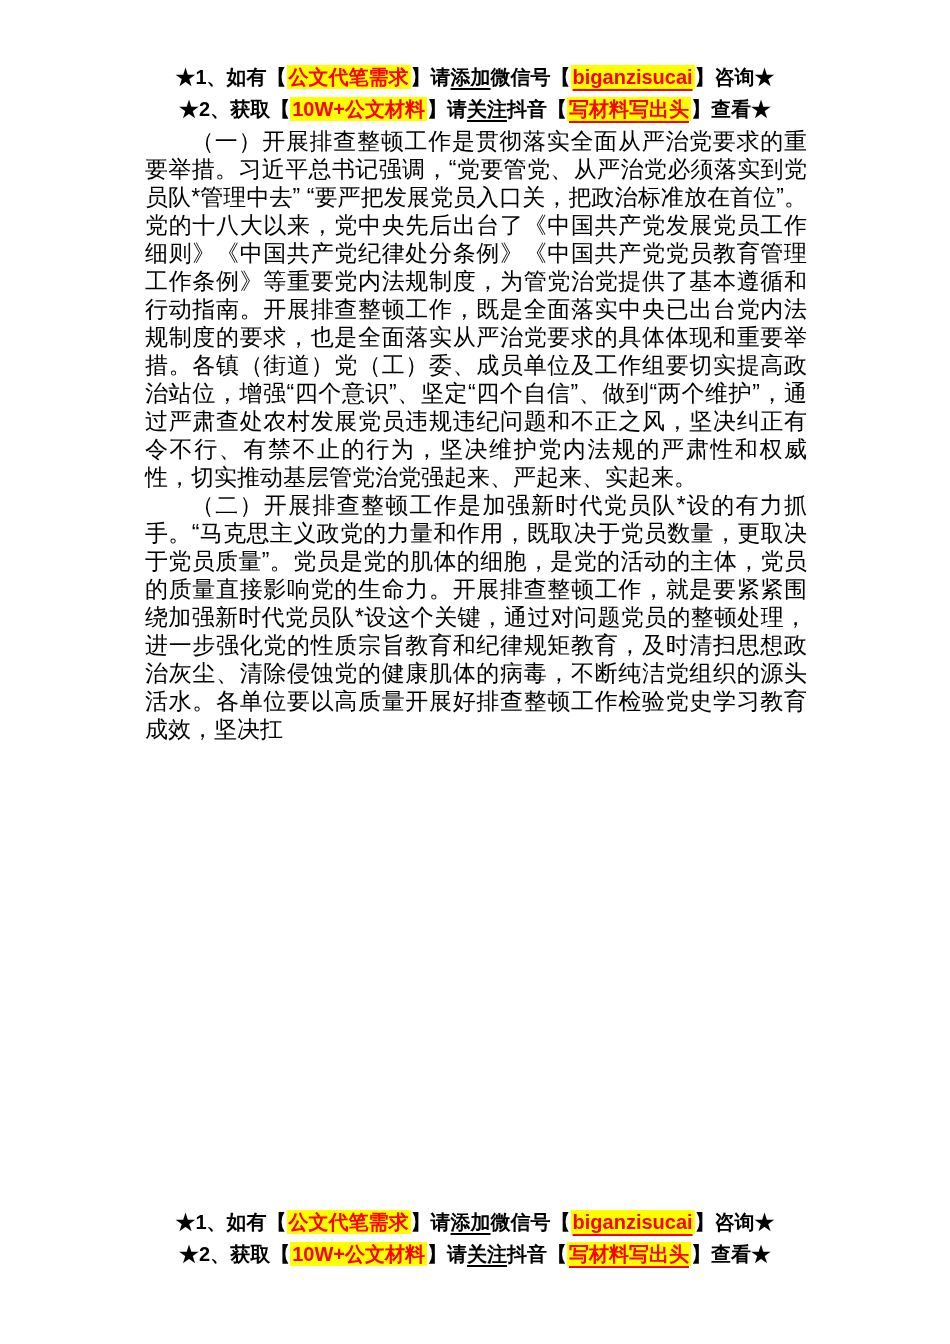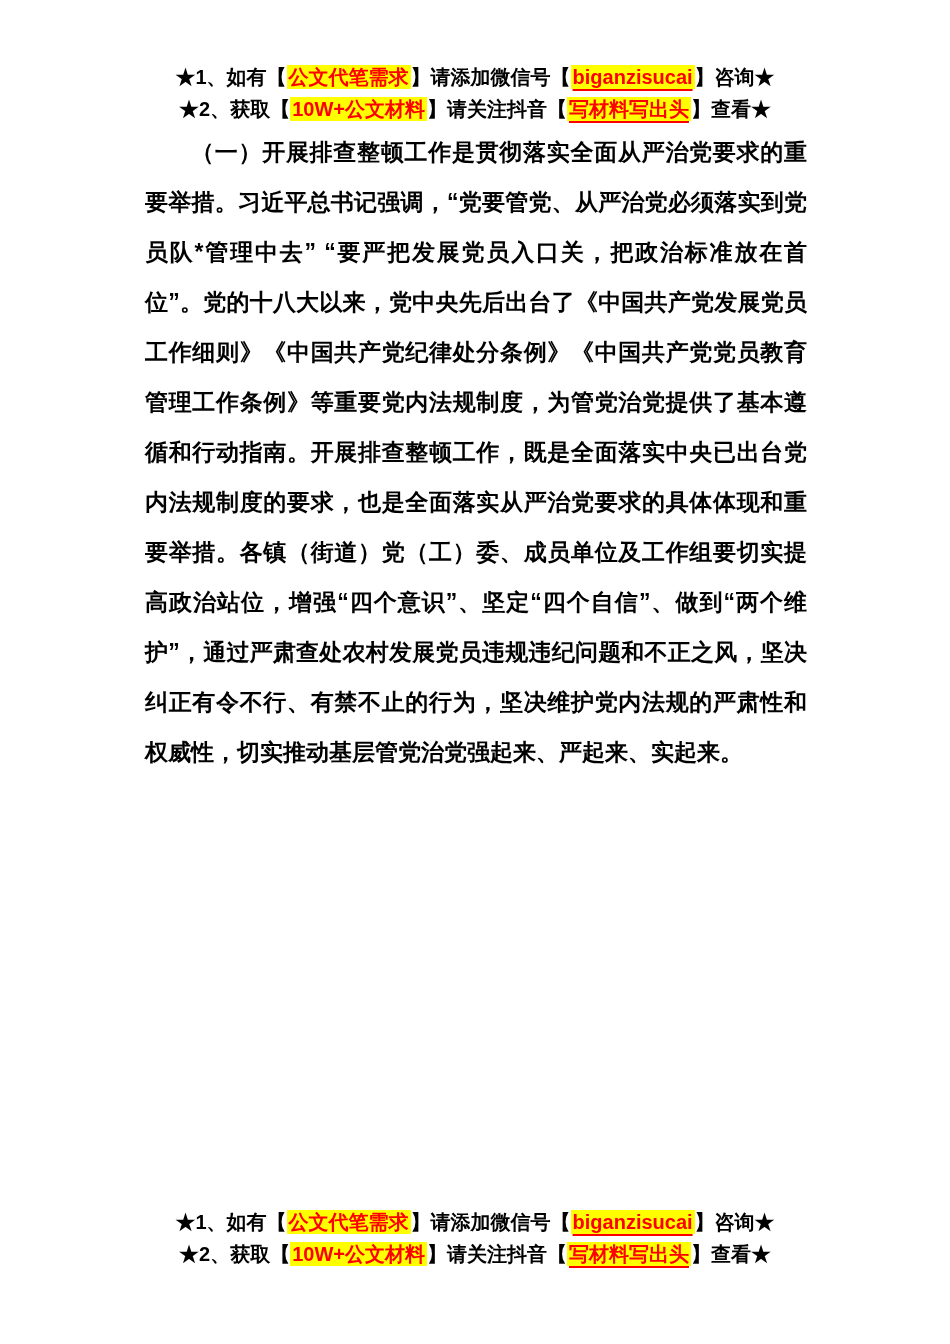--- a/index.html
+++ b/index.html
@@ -23,41 +23,41 @@
     white-space: nowrap;
   }
   .notice-header { padding-top: 61px; }
   .notice-footer { position: absolute; top: 1206px; left: 0; }
   .hl {
     background: #ffff00;
     color: #ff0000;
     padding: 1px 2px;
   }
   .ul-black {
+    text-decoration: underline;
     text-decoration-thickness: 2px;
     text-underline-offset: 4px;
   }
   .ul-red {
     text-decoration: underline;
     text-decoration-color: #ff0000;
     text-decoration-thickness: 2px;
     text-underline-offset: 5px;
     text-align: center;
   }
   
   .doc-body {
     position: absolute;
     top: 127px;
     left: 145px;
     width: 662px;
     font-size: 23px;
-    line-height: 50px;
+    line-height: 28px;
     text-align: justify;
     color: #000000;
-    font-weight: bold;
   }
   .doc-body p {
     margin: 0;
     text-indent: 2em;
     word-break: break-all;
   }
 </style>
 </head>
 <body>
 
@@ -67,20 +67,21 @@
     <div class="notice-line">
       <span>★1、如有【</span><span class="hl">公文代笔需求</span><span>】请</span><span class="ul-black">添加</span><span>微信号【</span><span class="hl ul-red">biganzisucai</span><span>】咨询★</span>
     </div>
     <div class="notice-line">
       <span>★2、获取【</span><span class="hl">10W+公文材料</span><span>】请</span><span class="ul-black">关注</span><span>抖音【</span><span class="hl ul-red">写材料写出头</span><span>】查看★</span>
     </div>
   </div>
 
   <div class="doc-body">
     <p>（一）开展排查整顿工作是贯彻落实全面从严治党要求的重要举措。习近平总书记强调，“党要管党、从严治党必须落实到党员队*管理中去” “要严把发展党员入口关，把政治标准放在首位”。党的十八大以来，党中央先后出台了《中国共产党发展党员工作细则》《中国共产党纪律处分条例》《中国共产党党员教育管理工作条例》等重要党内法规制度，为管党治党提供了基本遵循和行动指南。开展排查整顿工作，既是全面落实中央已出台党内法规制度的要求，也是全面落实从严治党要求的具体体现和重要举措。各镇（街道）党（工）委、成员单位及工作组要切实提高政治站位，增强“四个意识”、坚定“四个自信”、做到“两个维护”，通过严肃查处农村发展党员违规违纪问题和不正之风，坚决纠正有令不行、有禁不止的行为，坚决维护党内法规的严肃性和权威性，切实推动基层管党治党强起来、严起来、实起来。</p>
+    <p>（二）开展排查整顿工作是加强新时代党员队*设的有力抓手。“马克思主义政党的力量和作用，既取决于党员数量，更取决于党员质量”。党员是党的肌体的细胞，是党的活动的主体，党员的质量直接影响党的生命力。开展排查整顿工作，就是要紧紧围绕加强新时代党员队*设这个关键，通过对问题党员的整顿处理，进一步强化党的性质宗旨教育和纪律规矩教育，及时清扫思想政治灰尘、清除侵蚀党的健康肌体的病毒，不断纯洁党组织的源头活水。各单位要以高质量开展好排查整顿工作检验党史学习教育成效，坚决扛</p>
   </div>
 
   <div class="notice notice-footer">
     <div class="notice-line">
       <span>★1、如有【</span><span class="hl">公文代笔需求</span><span>】请</span><span class="ul-black">添加</span><span>微信号【</span><span class="hl ul-red">biganzisucai</span><span>】咨询★</span>
     </div>
     <div class="notice-line">
       <span>★2、获取【</span><span class="hl">10W+公文材料</span><span>】请</span><span class="ul-black">关注</span><span>抖音【</span><span class="hl ul-red">写材料写出头</span><span>】查看★</span>
     </div>
   </div>

